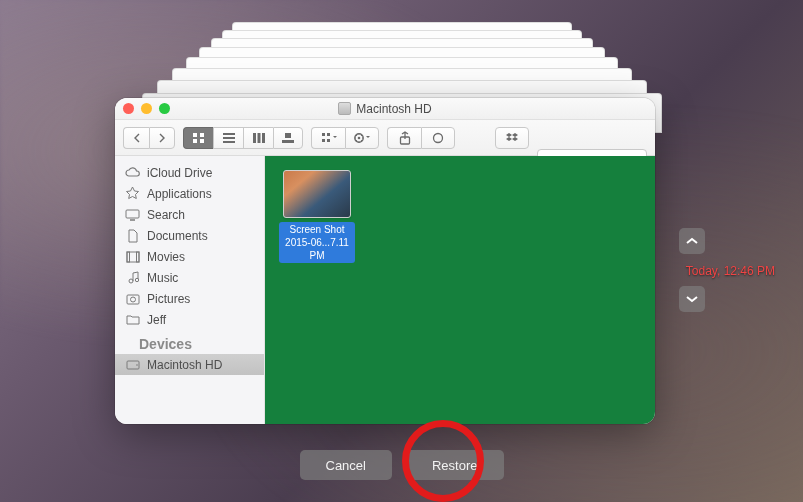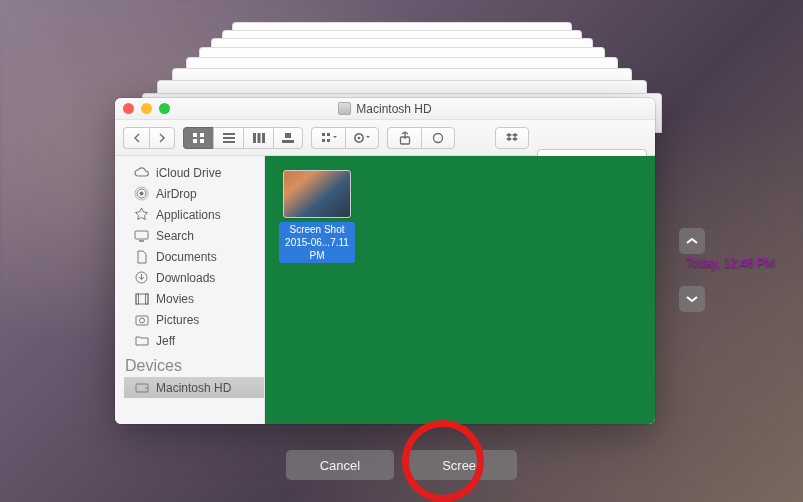--- a/index.html
+++ b/index.html
@@ -10,21 +10,21 @@
 .stack .ghost { position:absolute; background:#fdfdfd; border:1px solid rgba(0,0,0,.12); border-radius:4px 4px 0 0; box-shadow:0 1px 2px rgba(0,0,0,.05); height:40px; }
 .g0{width:340px;left:-170px;top:22px;}
 .g1{width:360px;left:-180px;top:30px;}
 .g2{width:382px;left:-191px;top:38px;}
 .g3{width:406px;left:-203px;top:47px;}
 .g4{width:432px;left:-216px;top:57px;}
 .g5{width:460px;left:-230px;top:68px;}
 .g6{width:490px;left:-245px;top:80px;}
 .g7{width:520px;left:-260px;top:93px;}
 
-.finder { position:absolute; left:115px; top:98px; width:540px; height:326px; background:#fff; border-radius:6px; box-shadow:0 10px 40px rgba(0,0,0,.35), 0 0 0 1px rgba(0,0,0,.1); overflow:hidden; display:flex; flex-direction:column; }
+.finder { position:absolute; left:115px; top:98px; width:540px; height:326px; background:#fff; border-radius:12px; box-shadow:0 10px 40px rgba(0,0,0,.35), 0 0 0 1px rgba(0,0,0,.1); overflow:hidden; display:flex; flex-direction:column; }
 .titlebar { height:22px; background:linear-gradient(#fafafa,#f0f0f0); border-bottom:1px solid #e0e0e0; display:flex; align-items:center; justify-content:center; font-size:12px; color:#4a4a4a; position:relative; }
 .traffic { position:absolute; left:8px; display:flex; gap:7px; }
 .tl { width:11px; height:11px; border-radius:50%; }
 .tlr{background:#ff5f57;} .tly{background:#ffbd2e;} .tlg{background:#28ca42;}
 .title-ico{width:13px;height:13px;background:linear-gradient(#ddd,#bbb);border-radius:2px;margin-right:5px;border:1px solid #aaa;}
 .toolbar { height:36px; background:linear-gradient(#f9f9f9,#f1f1f1); border-bottom:1px solid #dcdcdc; display:flex; align-items:center; padding:0 8px; gap:8px; }
 .nav-btns{display:flex;}
 .tbtn{height:22px;background:linear-gradient(#fff,#f3f3f3);border:1px solid #c9c9c9;display:flex;align-items:center;justify-content:center;color:#6b6b6b;font-size:11px;}
 .tbtn svg{display:block;}
 .nav-btns .tbtn{width:26px;}
@@ -37,35 +37,35 @@
 .seg .tbtn.active{background:#7b7b7b;color:#fff;border-color:#6a6a6a;}
 .pair{display:flex;}
 .pair .tbtn{width:34px;border-right:none;padding:0 6px;}
 .pair .tbtn:first-child{border-radius:4px 0 0 4px;}
 .pair .tbtn:last-child{border-radius:0 4px 4px 0;border-right:1px solid #c9c9c9;}
 .single{border-radius:4px;width:34px;}
 .spacer{flex:1;}
 .search{height:22px;width:110px;background:#fff;border:1px solid #c9c9c9;border-radius:4px;display:flex;align-items:flex-end;padding:0 6px;color:#9a9a9a;font-size:11px;gap:4px;margin-top:44px;}
 .body{flex:1;display:flex;min-height:0;}
 .sidebar{width:150px;background:#f5f5f7;border-right:1px solid #e3e3e3;padding:6px 0;font-size:12px;color:#4e4e4e;overflow:hidden;}
-.sb-hdr{font-size:16px;color:#8a8a8a;padding:6px 10px 2px;font-weight:400;}
-.sb-item{display:flex;align-items:center;gap:7px;padding:3px 10px;white-space:nowrap;overflow:hidden;text-overflow:ellipsis;margin-left:9px;}
+.sb-hdr{font-size:14px;color:#8a8a8a;padding:6px 24px 2px;font-weight:700;}
+.sb-item{display:flex;align-items:center;gap:7px;padding:3px 10px;white-space:nowrap;overflow:hidden;text-overflow:ellipsis;}
 .sb-item.sel{background:linear-gradient(#cfcfcf,#c2c2c2);}
 .sb-ico{width:15px;height:15px;display:flex;align-items:center;justify-content:center;color:#7a7a7a;flex-shrink:0;}
 .content{flex:1;background:#15803d;padding:14px;}
 .file{width:76px;text-align:center;}
 .thumb{width:68px;height:48px;margin:0 auto 4px;border:1px solid #cfcfcf;border-radius:3px;background:linear-gradient(140deg,#c97a4a 0%,#d89060 25%,#3a5a7a 60%,#2a3a4a 100%);box-shadow:0 1px 2px rgba(0,0,0,.15);}
 .flabel{font-size:10px;line-height:13px;color:#fff;background:#2f7bdc;border-radius:3px;padding:1px 2px;display:inline-block;}
 
 .tm-nav{position:absolute;right:98px;top:228px;display:flex;flex-direction:column;gap:32px;}
 .tm-btn{width:26px;height:26px;background:rgba(130,130,130,.6);border-radius:5px;display:flex;align-items:center;justify-content:center;color:#fff;}
-.tm-label{position:absolute;right:28px;top:256px;color:#a21caf;font-size:12px;text-shadow:0 1px 2px rgba(0,0,0,.6);}
+.tm-label{position:absolute;right:28px;top:264px;color:#ef4444;font-size:12px;text-shadow:0 1px 2px rgba(0,0,0,.6);}
 
 .bottom-bar{position:absolute;left:0;right:0;bottom:22px;display:flex;justify-content:center;gap:14px;}
-.bb{height:30px;padding:0 34px;background:rgba(125,125,125,.7);border-radius:5px;color:#f2f2f2;font-size:13px;display:flex;align-items:center;cursor:pointer;}
+.bb{height:30px;padding:0 26px;background:rgba(125,125,125,.7);border-radius:5px;color:#f2f2f2;font-size:13px;display:flex;align-items:center;cursor:pointer;}
 .ring{position:absolute;width:82px;height:82px;border:7px solid #e21b1b;border-radius:50%;left:402px;bottom:0px;pointer-events:none;}
 </style>
 </head>
 <body>
 
 <div class="bg-blur"></div>
 
 <div class="stack">
   <div class="ghost g0"></div>
     <div class="ghost g1"></div>
@@ -184,30 +184,20 @@
           <span class="sb-ico">
             <svg width="15" height="11" viewBox="0 0 15 11">
               <path d="M4 9a3 3 0 010-6 4 4 0 017.5 1A2.5 2.5 0 0112 9z" fill="none" stroke="currentColor" stroke-width="1.2"></path>
             </svg>
           </span>
           <span>iCloud Drive</span>
         </div>
       <div class="sb-item">
           <span class="sb-ico">
             <svg width="15" height="15" viewBox="0 0 15 15">
-              <circle cx="7.5" cy="7.5" r="2" fill="currentColor"></circle>
-              <circle cx="7.5" cy="7.5" r="4.5" fill="none" stroke="currentColor"></circle>
-              <circle cx="7.5" cy="7.5" r="6.5" fill="none" stroke="currentColor" opacity=".5"></circle>
-            </svg>
-          </span>
-          <span>AirDrop</span>
-        </div>
-      <div class="sb-item">
-          <span class="sb-ico">
-            <svg width="15" height="15" viewBox="0 0 15 15">
               <path d="M7.5 1l2 4 4 .5-3 3 .8 4-3.8-2-3.8 2 .8-4-3-3 4-.5z" fill="none" stroke="currentColor" stroke-width="1"></path>
             </svg>
           </span>
           <span>Applications</span>
         </div>
       <div class="sb-item">
           <span class="sb-ico">
             <svg width="15" height="12" viewBox="0 0 15 12">
               <rect x="1" y="1" width="13" height="8" rx="1" fill="none" stroke="currentColor"></rect>
               <line x1="5" y1="11" x2="10" y2="11" stroke="currentColor" stroke-width="1.5"></line>
@@ -215,39 +205,39 @@
           </span>
           <span>Search</span>
         </div>
       <div class="sb-item">
           <span class="sb-ico">
             <svg width="12" height="14" viewBox="0 0 12 14">
               <path d="M2 1h5l3 3v9H2z" fill="none" stroke="currentColor"></path>
             </svg>
           </span>
           <span>Documents</span>
-        </div>
-      <div class="sb-item">
-          <span class="sb-ico">
-            <svg width="13" height="13" viewBox="0 0 13 13">
-              <circle cx="6.5" cy="6.5" r="5.5" fill="none" stroke="currentColor"></circle>
-              <path d="M6.5 3v5M4 6l2.5 2.5L9 6" fill="none" stroke="currentColor"></path>
-            </svg>
-          </span>
-          <span>Downloads</span>
         </div>
       <div class="sb-item">
           <span class="sb-ico">
             <svg width="14" height="12" viewBox="0 0 14 12">
               <rect x="1" y="1" width="12" height="10" fill="none" stroke="currentColor"></rect>
               <rect x="1" y="1" width="2.5" height="10" fill="none" stroke="currentColor"></rect>
               <rect x="10.5" y="1" width="2.5" height="10" fill="none" stroke="currentColor"></rect>
             </svg>
           </span>
           <span>Movies</span>
+        </div>
+      <div class="sb-item">
+          <span class="sb-ico">
+            <svg width="12" height="14" viewBox="0 0 12 14">
+              <path d="M4 12a2 2 0 100-4 2 2 0 000 4zM6 10V2l5-1v7" fill="none" stroke="currentColor"></path>
+              <circle cx="10" cy="9" r="1.7" fill="none" stroke="currentColor"></circle>
+            </svg>
+          </span>
+          <span>Music</span>
         </div>
       <div class="sb-item">
           <span class="sb-ico">
             <svg width="14" height="12" viewBox="0 0 14 12">
               <rect x="1" y="2" width="12" height="9" rx="1" fill="none" stroke="currentColor"></rect>
               <circle cx="7" cy="6.5" r="2.5" fill="none" stroke="currentColor"></circle>
             </svg>
           </span>
           <span>Pictures</span>
         </div>
@@ -291,15 +281,15 @@
   <div class="tm-btn">
       <svg width="12" height="8" viewBox="0 0 12 8">
         <path d="M1 2l5 4 5-4" stroke="currentColor" fill="none" stroke-width="2"></path>
       </svg>
     </div>
 </div>
 <div class="tm-label">Today, 12:46 PM</div>
 
 <div class="bottom-bar">
   <div class="bb">Cancel</div>
-  <div class="bb">Screen</div>
+  <div class="bb">Restore</div>
 </div>
 <div class="ring"></div>
 
 </body></html>

